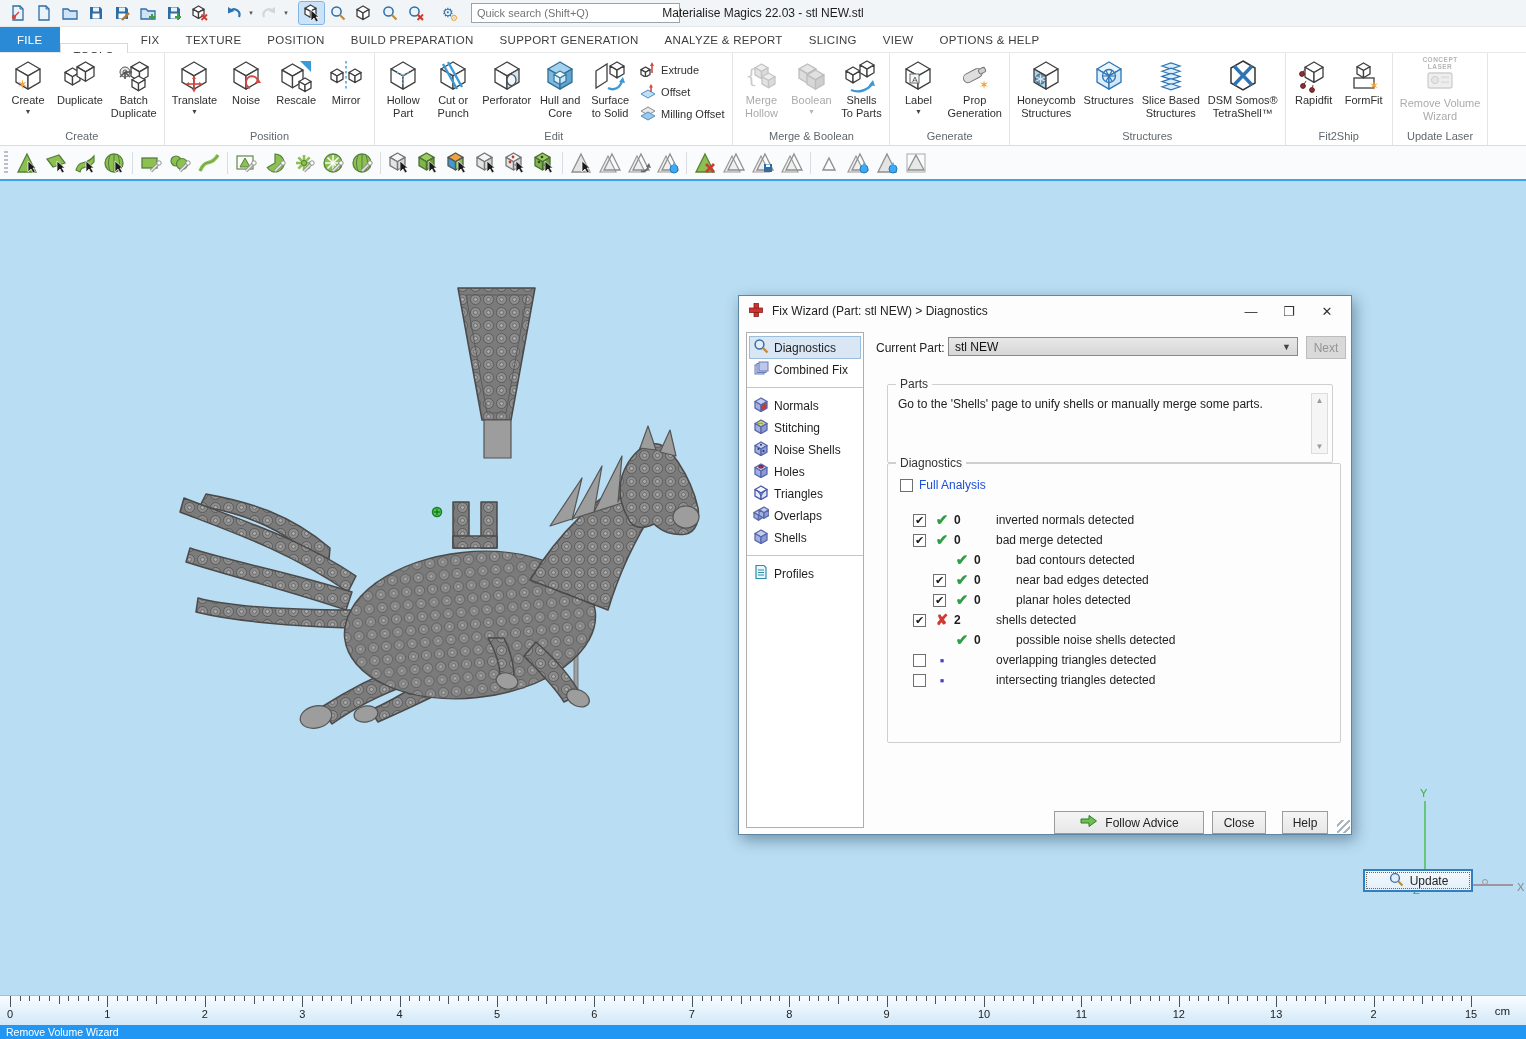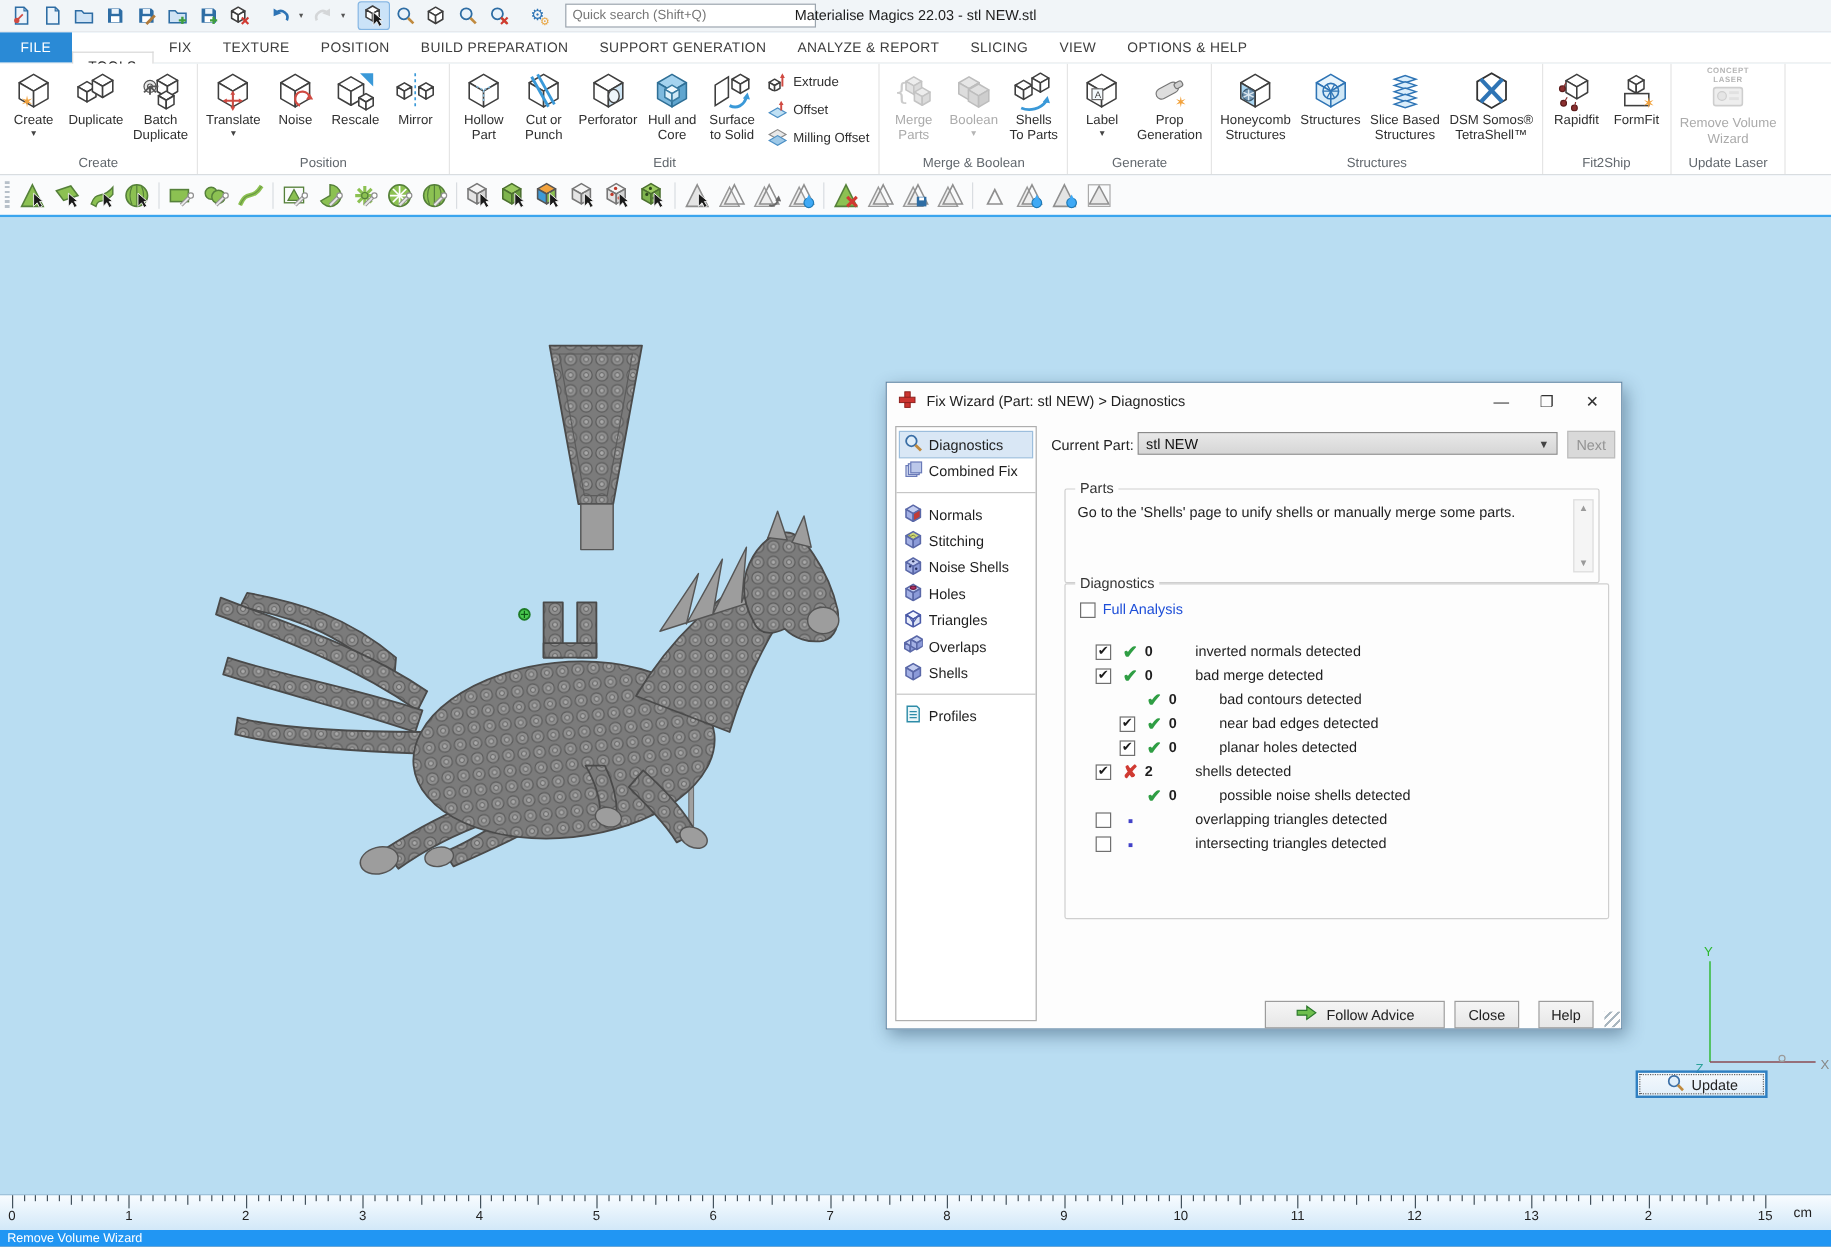--- a/index.html
+++ b/index.html
@@ -51,21 +51,21 @@
   .micon{width:28px;height:28px;display:flex;align-items:center;justify-content:center;border-radius:2px;}
   .mdiv{width:1px;height:22px;background:#d9dde1;margin:0 3px;}
 
   
   #viewport{position:absolute;top:181px;left:0;width:1526px;height:814px;background:#b9ddf2;}
   #model{position:absolute;left:170px;top:99px;}
   #axes{position:absolute;left:1395px;top:604px;}
 
   
   #fixwizard{position:absolute;left:738px;top:114px;width:614px;height:540px;background:#fdfdfd;
-             border:1px solid #5e86a5;box-shadow:3px 5px 14px rgba(25,55,85,.45);box-sizing:border-box;font-size:12px;margin-top:23px;}
+             border:1px solid #5e86a5;box-shadow:3px 5px 14px rgba(25,55,85,.45);box-sizing:border-box;font-size:12px;}
   .dlg-title{height:30px;display:flex;align-items:center;padding:0 9px;gap:8px;}
   .dlg-title-text{font-size:12px;color:#222;flex:1;}
   .dlg-ctl{width:30px;text-align:center;font-size:13px;color:#333;}
   .dlg-nav{position:absolute;left:7px;top:36px;width:118px;bottom:6px;border:1px solid #aeaeae;background:#fff;
            padding-top:3px;box-sizing:border-box;}
   .nav-item{height:21px;display:flex;align-items:center;gap:5px;padding:0 3px;margin:1px 3px;color:#1e1e1e;}
   .nav-item.selected{background:#d9e7f5;outline:1px solid #9cbedd;}
   .nav-sep{border-top:1px solid #c6c6c6;margin:7px 0;}
   .fieldset{position:absolute;border:1px solid #cfcfcf;border-radius:2px;background:#fdfdfd;}
   .flegend{position:absolute;top:-8px;left:8px;background:#fdfdfd;padding:0 4px;color:#333;}
@@ -481,21 +481,21 @@
                 <text x="1" y="24" font-size="20" fill="#9a9a9a" font-family="DejaVu Sans">{</text>
                 <polygon points="17.5,5 24,8.77 17.5,12.54 11,8.77" fill="#dcdcdc" stroke="#8a8a8a" stroke-width="1.3" stroke-linejoin="round"></polygon>
                 <polygon points="11,8.77 17.5,12.54 17.5,19.689999999999998 11,15.92" fill="#c9c9c9" stroke="#8a8a8a" stroke-width="1.3" stroke-linejoin="round"></polygon>
                 <polygon points="24,8.77 17.5,12.54 17.5,19.689999999999998 24,15.92" fill="#b9b9b9" stroke="#8a8a8a" stroke-width="1.3" stroke-linejoin="round"></polygon>
                 <polygon points="24.5,14 31,17.77 24.5,21.54 18,17.77" fill="#dcdcdc" stroke="#8a8a8a" stroke-width="1.3" stroke-linejoin="round"></polygon>
                 <polygon points="18,17.77 24.5,21.54 24.5,28.689999999999998 18,24.92" fill="#c9c9c9" stroke="#8a8a8a" stroke-width="1.3" stroke-linejoin="round"></polygon>
                 <polygon points="31,17.77 24.5,21.54 24.5,28.689999999999998 31,24.92" fill="#b9b9b9" stroke="#8a8a8a" stroke-width="1.3" stroke-linejoin="round"></polygon>
               </svg>
             </div>
             <div class="rlabel">Merge
-Parts</div>
+Hollow</div>
           </div>
           <div class="rbtn disabled">
             <div class="ric">
               <svg xmlns="http://www.w3.org/2000/svg" width="34" height="34" viewBox="0 0 34 34">
                 <polygon points="13.5,5 22,9.93 13.5,14.86 5,9.93" fill="#cfcfcf" stroke="#7d7d7d" stroke-width="1.3" stroke-linejoin="round"></polygon>
                 <polygon points="5,9.93 13.5,14.86 13.5,24.21 5,19.28" fill="#bdbdbd" stroke="#7d7d7d" stroke-width="1.3" stroke-linejoin="round"></polygon>
                 <polygon points="22,9.93 13.5,14.86 13.5,24.21 22,19.28" fill="#adadad" stroke="#7d7d7d" stroke-width="1.3" stroke-linejoin="round"></polygon>
                 <polygon points="21.5,11 30,15.93 21.5,20.86 13,15.93" fill="#c3c3c3" stroke="#7d7d7d" stroke-width="1.3" stroke-linejoin="round"></polygon>
                 <polygon points="13,15.93 21.5,20.86 21.5,30.21 13,25.28" fill="#b0b0b0" stroke="#7d7d7d" stroke-width="1.3" stroke-linejoin="round"></polygon>
                 <polygon points="30,15.93 21.5,20.86 21.5,30.21 30,25.28" fill="#9e9e9e" stroke="#7d7d7d" stroke-width="1.3" stroke-linejoin="round"></polygon>

